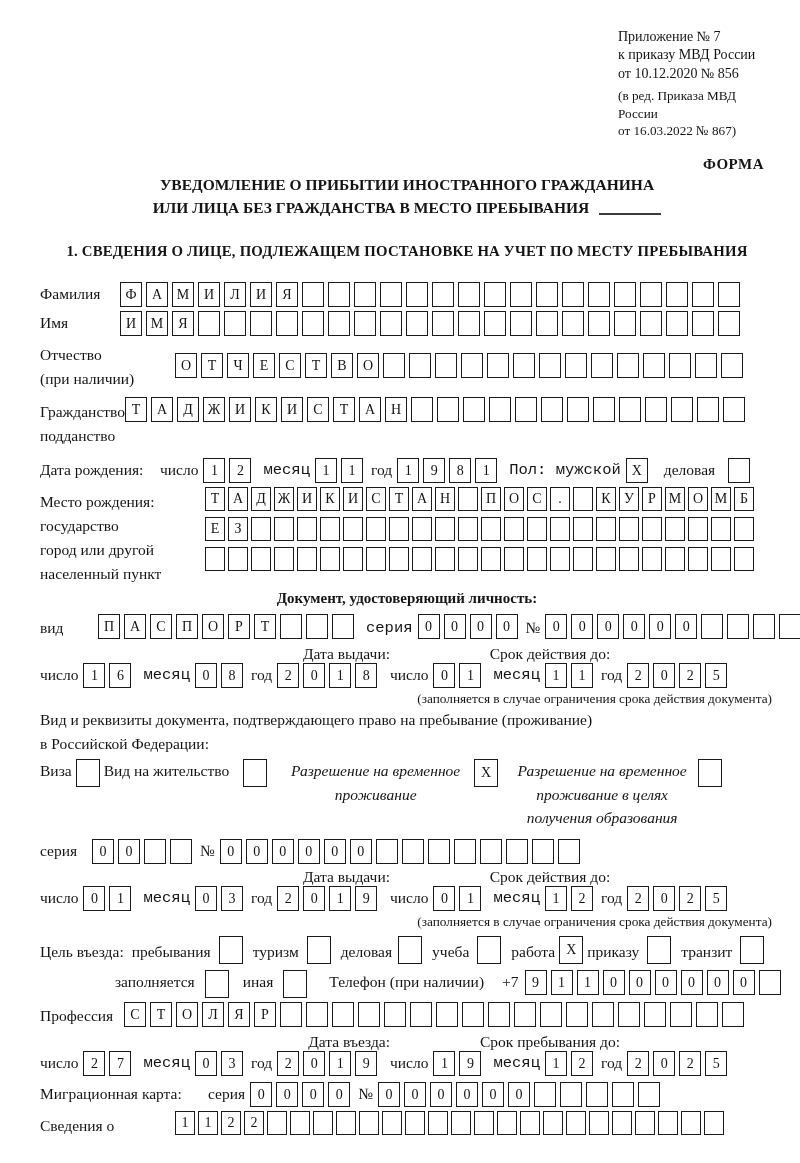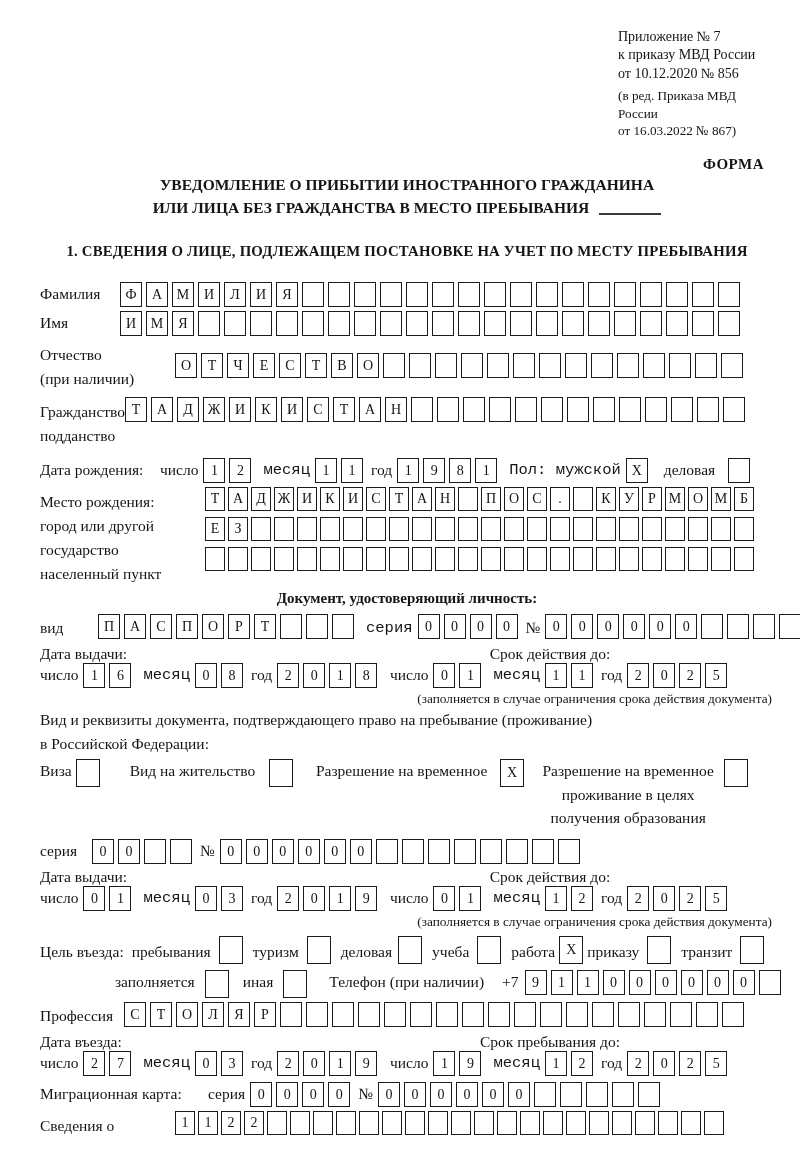--- a/index.html
+++ b/index.html
@@ -22,24 +22,24 @@
   .lb{flex:none;padding-top:3px;}
   .lb2{flex:none;padding-top:3px;line-height:1.55;}
   .cells{display:inline-flex;gap:4px;flex:none;}
   .cell{box-sizing:border-box;flex:none;width:22px;height:25px;border:1.5px solid #1b1b1b;
         display:flex;align-items:center;justify-content:center;font-size:14px;background:#fff;}
   .tight{gap:3px;}
   .tight .cell{width:20px;height:24px;}
   .big .cell{width:24px;height:28px;}
   .dl{flex:none;padding:3px 5px 0 0;}
   .gap12{margin-left:12px;font-family:Liberation Mono, monospace;} .gap8{margin-left:8px;} .gap16{margin-left:16px;}
-  .half1{width:350px;text-align:left;flex:none;}
+  .half1{width:350px;text-align:right;flex:none;}
   .half2{width:320px;text-align:center;flex:none;}
   .note{font-size:13.3px;text-align:right;padding-right:2px;margin-top:3px;}
-  .ctr{text-align:center;line-height:1.5;}
+  .ctr{text-align:center;line-height:1.5;font-style:italic;}
   .dochead{text-align:center;font-weight:bold;margin:4px 0 7px 0;font-size:15px;}
   .mb4{margin-bottom:4px;} .mb6{margin-bottom:6px;align-items:center;} .mb8{margin-bottom:4px;} .mb10{margin-bottom:10px;}
 </style>
 </head>
 <body>
 
 <div class="page">
 
   <div class="annex">
     <div>Приложение № 7</div>
@@ -210,22 +210,22 @@
       </span>
     <span class="dl gap16">деловая</span>
     <span class="cells gap8">
         <span class="cell"></span>
       </span>
   </div>
 
   <div class="frow">
     <div class="lb2" style="width:165px">
       <div>Место рождения:</div>
+      <div>государство</div>
       <div>город или другой</div>
-      <div>государство</div>
       <div>населенный пункт</div>
     </div>
     <div>
       <div class="cells tight mb6">
           <span class="cell">Т</span>
           <span class="cell">А</span>
           <span class="cell">Д</span>
           <span class="cell">Ж</span>
           <span class="cell">И</span>
           <span class="cell">К</span>
@@ -389,26 +389,27 @@
   <div class="note mb8">(заполняется в случае ограничения срока действия документа)</div>
 
   <div>Вид и реквизиты документа, подтверждающего право на пребывание (проживание)</div>
   <div class="mb6" style="margin-top:6px">в Российской Федерации:</div>
 
   <div class="frow mb10" style="margin-top:6px">
     <span class="lb">Виза</span>
     <span class="cells big" style="margin-left:4px">
         <span class="cell"></span>
       </span>
-    <span class="lb" style="margin-left:30px">Вид на жительство</span>
+    <span class="lb" style="margin-left:4px">Вид на жительство</span>
     <span class="cells big" style="margin-left:14px">
         <span class="cell"></span>
       </span>
     <div class="ctr" style="margin-left:16px;width:185px">
       <div>Разрешение на временное</div>
+      <div>проживание</div>
     </div>
     <span class="cells big" style="margin-left:6px">
         <span class="cell">X</span>
       </span>
     <div class="ctr" style="margin-left:14px;width:180px">
       <div>Разрешение на временное</div>
       <div>проживание в целях</div>
       <div>получения образования</div>
     </div>
     <span class="cells big" style="margin-left:6px">

